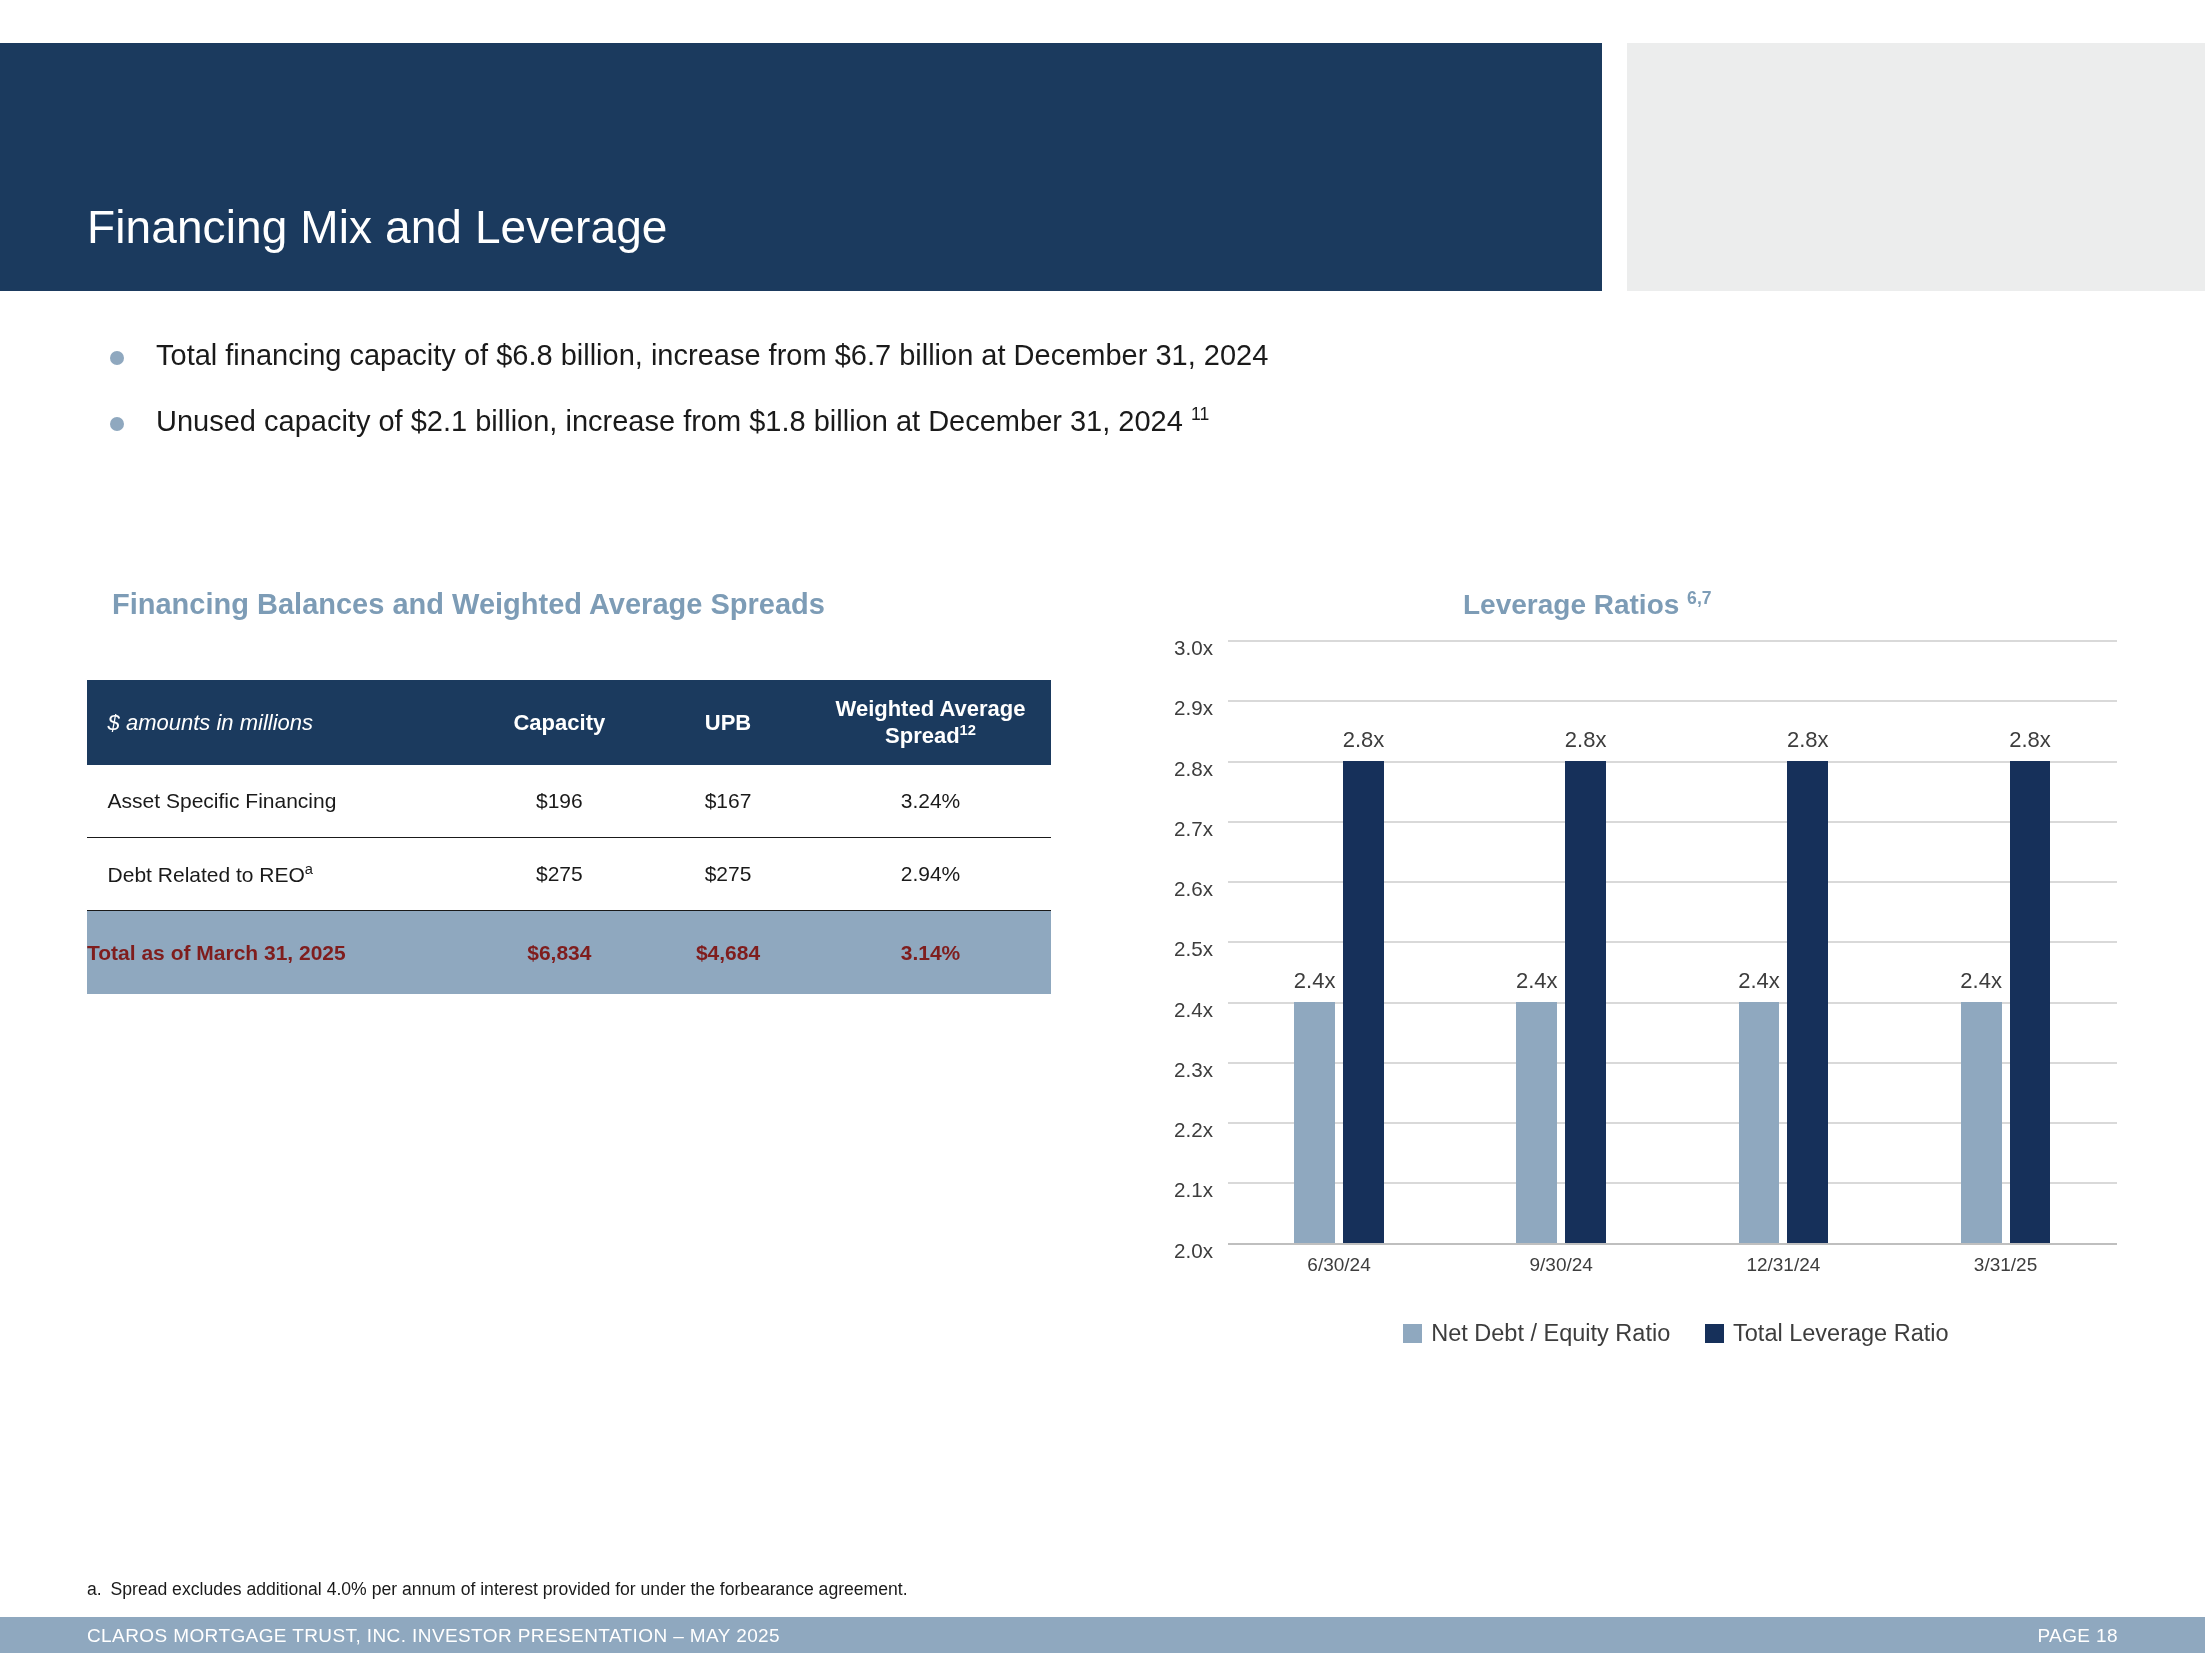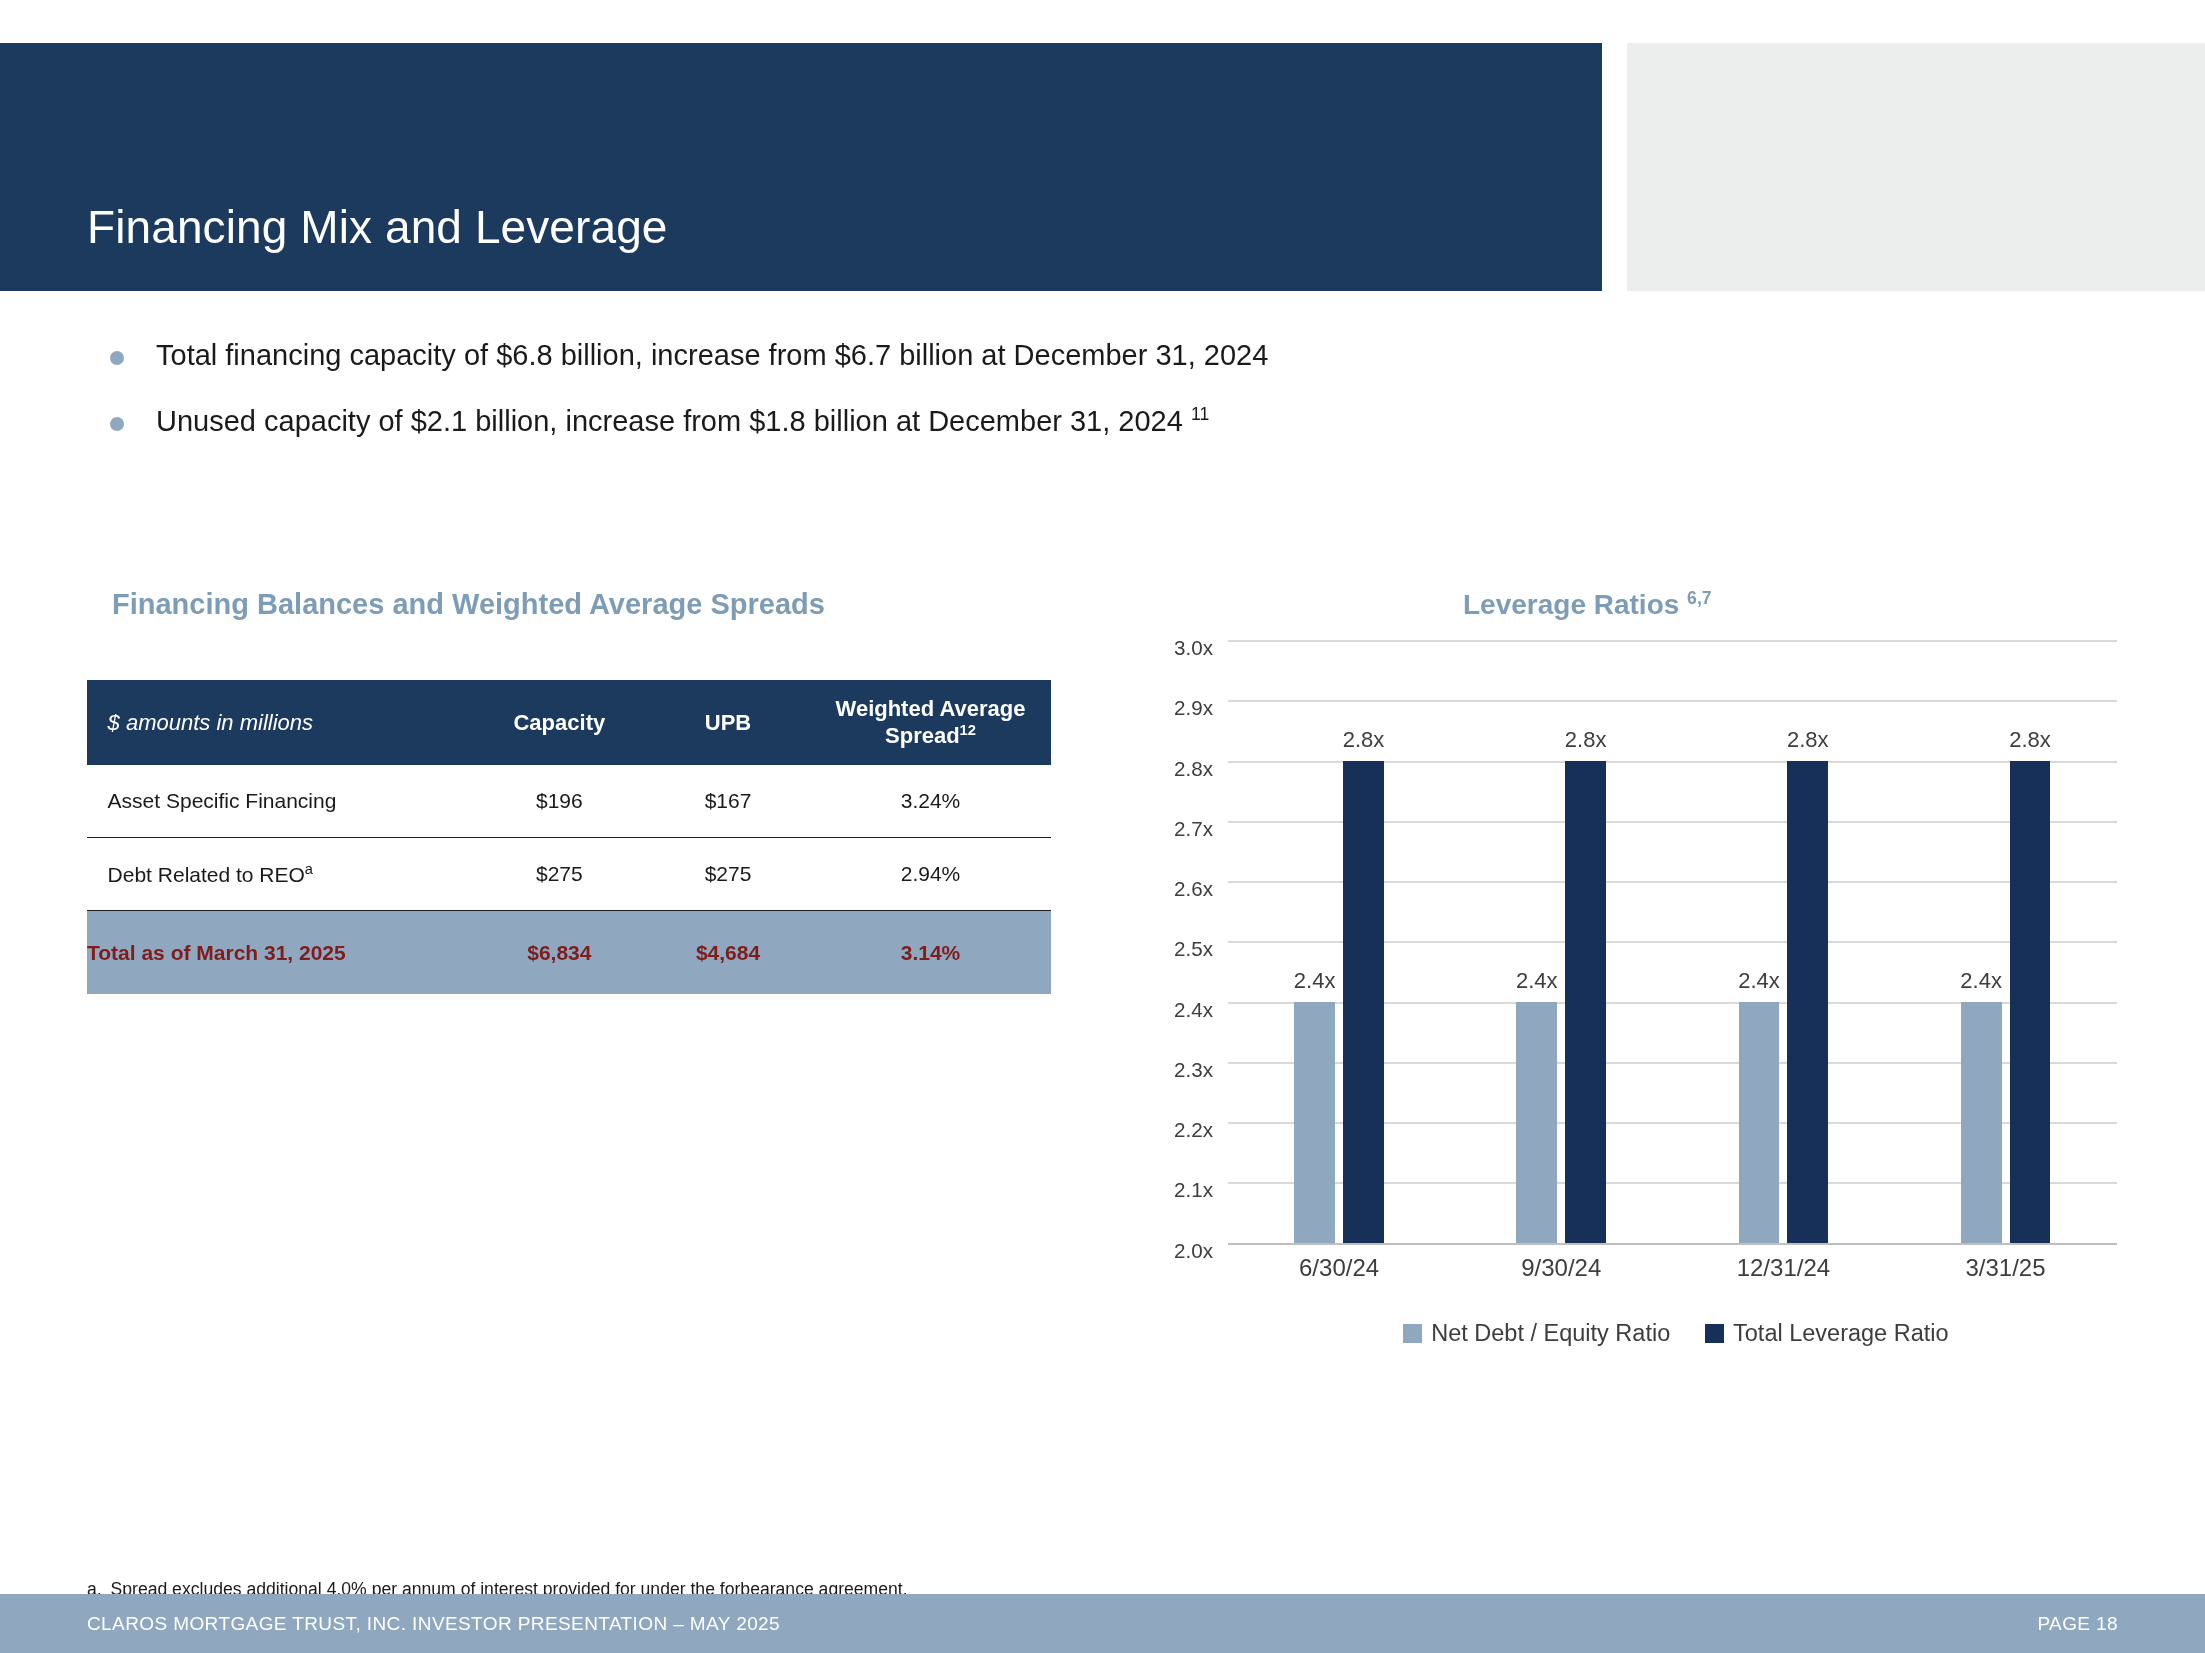--- a/index.html
+++ b/index.html
@@ -84,40 +84,40 @@
   .bars-layer { position: absolute; left: 0; right: 0; top: 0; bottom: 0; }
   .bar { position: absolute; bottom: 0; }
   .bar.net { background: #8fa8bf; }
   .bar.total { background: #16305a; }
   .bar-label {
     position: absolute; font-size: 22px; color: #3d3d3d; white-space: nowrap;
     transform: translateX(-50%);
   }
   .x-labels { position: absolute; left: 96px; right: 7.4px; top: 614px; height: 44px; }
   .x-lab {
-    position: absolute; font-size: 24px; color: #3d3d3d; transform: translateX(-50%);
+    position: absolute; font-size: 19px; color: #3d3d3d; transform: translateX(-50%);
     white-space: nowrap;
     text-align: center;
   }
   .legend {
     position: absolute; left: 96px; right: 0; top: 680px;
     display: flex; justify-content: center; align-items: flex-end; gap: 35px;
   }
   .legend-item { display: flex; align-items: center; }
   .legend-swatch { width: 19px; height: 19px; margin-right: 8.8px; }
   .legend-text { font-size: 23.5px; color: #3d3d3d; white-space: nowrap; }
 
   
   .footnote {
     position: absolute; left: 87px; top: 1579px;
     font-size: 17.6px; color: #1a1a1a; white-space: nowrap;
   }
   .footnote .fn-letter { display: inline-block; width: 23.5px; }
   .footer-band {
-    position: absolute; left: 0; bottom: 0; width: 2205px; height: 60px;
+    position: absolute; left: 0; bottom: 0; width: 2205px; height: 37px;
     background: #8fa8bf;
   }
   .footer-left {
     position: absolute; left: 87px; top: 50%; transform: translateY(-50%);
     font-size: 19px; color: #ffffff; letter-spacing: 0.4px; white-space: nowrap;
   }
   .footer-right {
     position: absolute; right: 87px; top: 50%; transform: translateY(-50%);
     font-size: 19px; color: #ffffff; letter-spacing: 0.4px; white-space: nowrap;
   }

